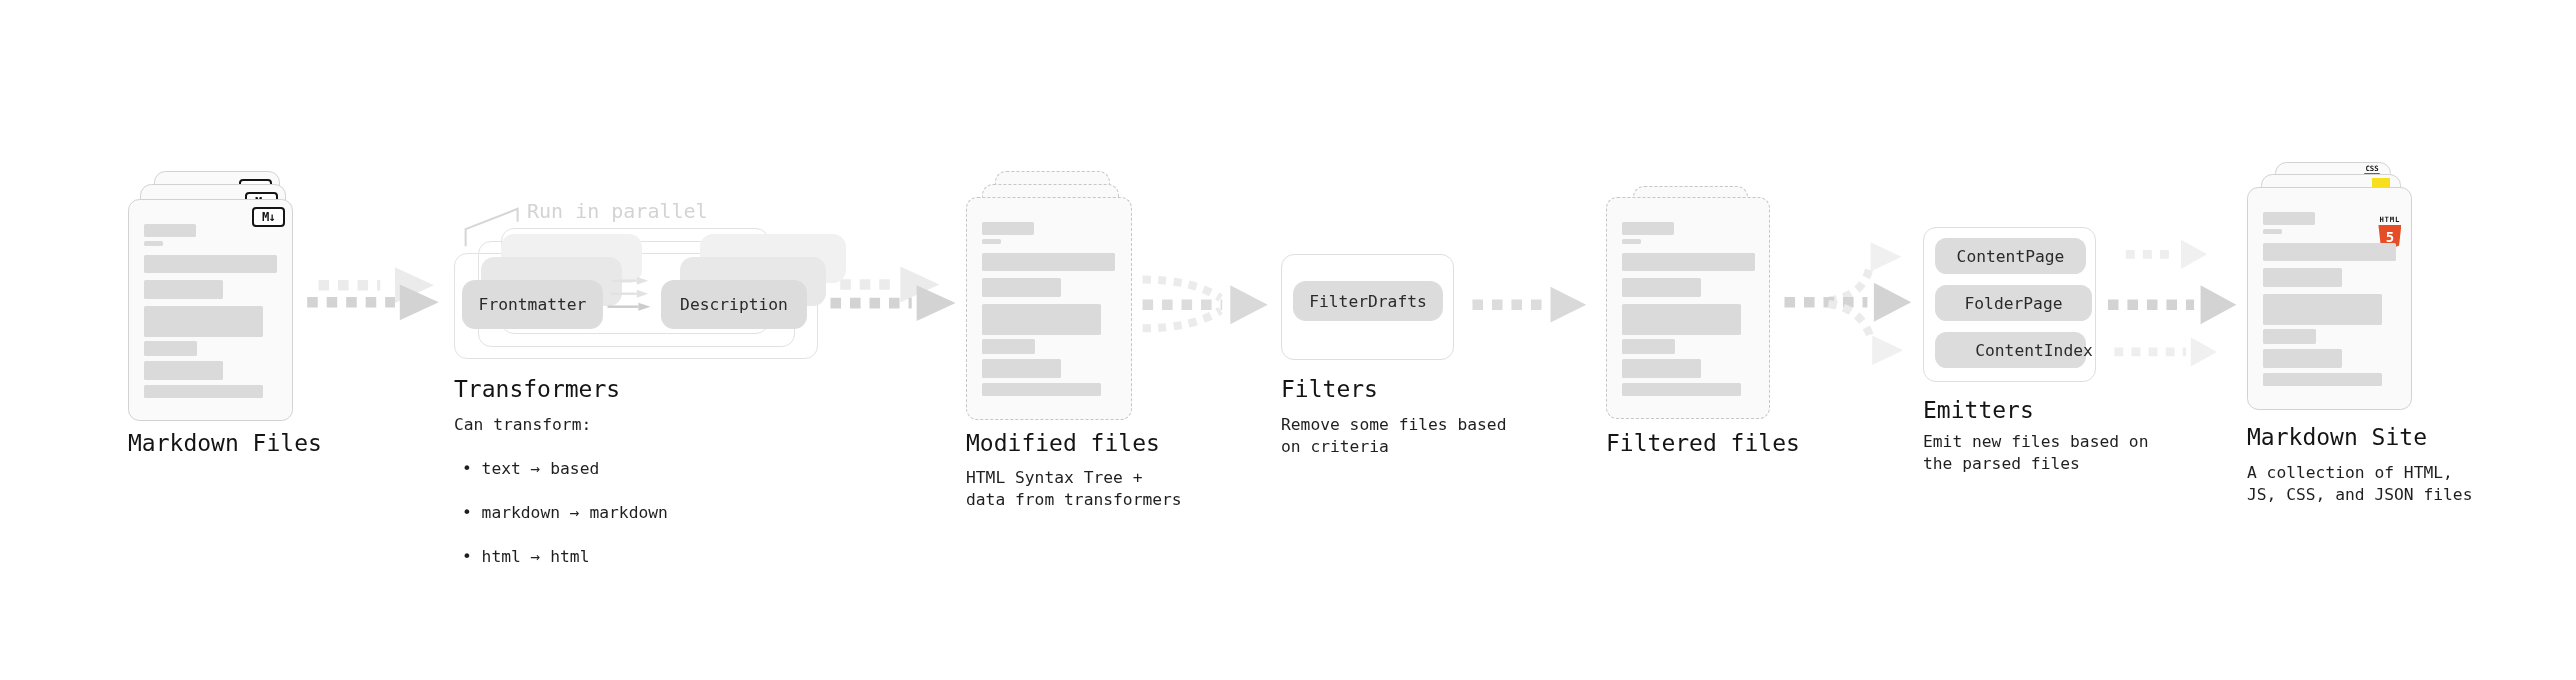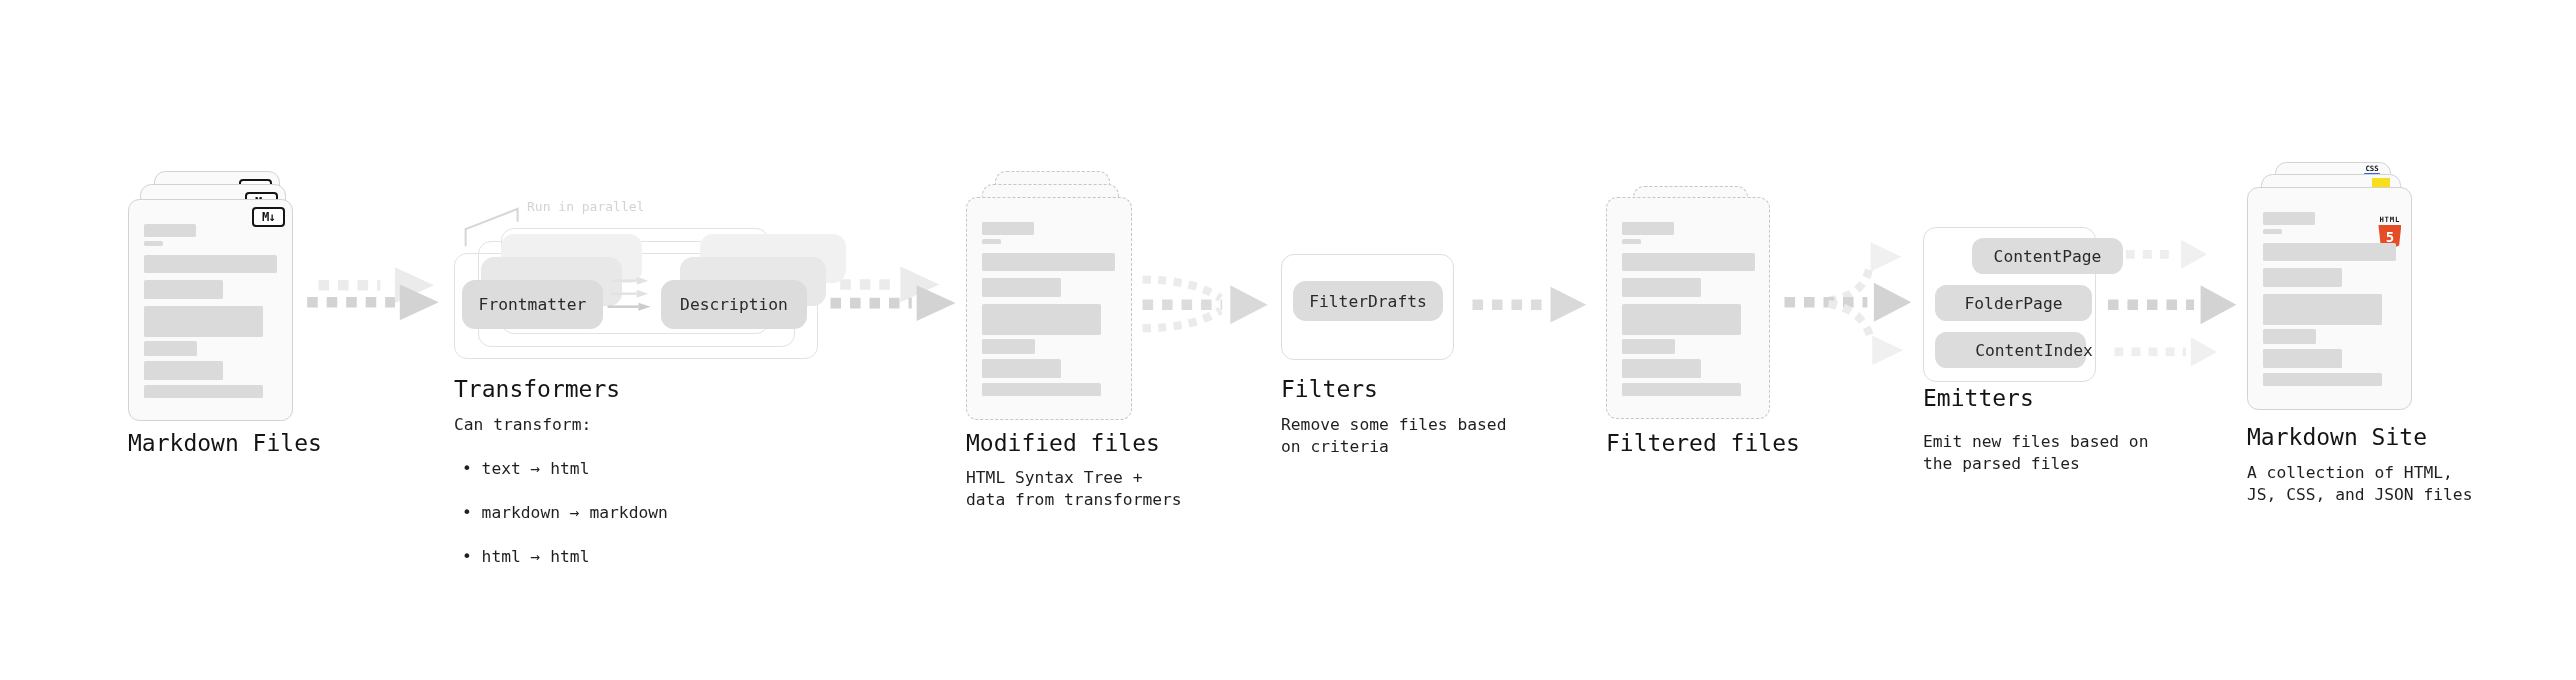--- a/index.html
+++ b/index.html
@@ -40,21 +40,21 @@
   .box{position:absolute;border:1.6px solid #dedede;border-radius:13px;background:#ffffff;box-sizing:border-box;}
   .pill{position:absolute;background:#dcdcdc;border-radius:13px;display:flex;align-items:center;justify-content:center;
     font-size:16.3px;color:#2a2a2a;box-sizing:border-box;}
   .pill.ghost1{background:#e8e8e8;}
   .pill.ghost2{background:#f1f1f1;}
   .pill.small{border-radius:11.4px;}
   
   .title{position:absolute;font-size:23px;line-height:28px;color:#141414;white-space:nowrap;}
   .body-text{position:absolute;font-size:16.3px;line-height:22px;color:#1f1f1f;white-space:pre-line;}
   .bullets span{display:block;}
-  .note{position:absolute;font-size:13px;color:#d3d3d3;white-space:nowrap;}
+  .note{position:absolute;font-size:20px;color:#d3d3d3;white-space:nowrap;}
   
   .dashD{stroke:#d3d3d3;stroke-width:13;stroke-dasharray:13 11;fill:none;}
   .dashG{stroke:#ebebeb;stroke-width:13;stroke-dasharray:13 11;fill:none;}
   .dashC{stroke:#ebebeb;stroke-width:10;stroke-dasharray:10 9;fill:none;}
   .dashM{stroke:#dcdcdc;stroke-width:13;stroke-dasharray:13 11;fill:none;}
   .dashF{stroke:#eeeeee;stroke-width:11;stroke-dasharray:11 10;fill:none;}
   .headD{fill:#d3d3d3;}
   .headG{fill:#ebebeb;}
   .headM{fill:#d9d9d9;}
   .headF{fill:#f0f0f0;}
@@ -146,21 +146,21 @@
         <polygon class="mini2h" points="46,40 61,45 46,50"></polygon>
     </svg>
 
     <div class="pill" style="left:462px;top:280px;width:141px;height:49px;">Frontmatter</div>
     <div class="pill" style="left:661px;top:280px;width:146px;height:49px;">Description</div>
 
     <div class="note" style="left:527px;top:199px;">Run in parallel</div>
     <div class="title" style="left:454px;top:375px;">Transformers</div>
     <div class="body-text" style="left:454px;top:414px;">Can transform:</div>
     <div class="body-text bullets" style="left:462px;top:436px;">
-      <span>• text → html</span>
+      <span>• text → based</span>
       <span>• markdown → markdown</span>
       <span>• html → html</span>
     </div>
   </div>
 
   <div>
     <div class="file-card dashed" style="left:995px;top:171px;width:115px;height:89px;"></div>
     <div class="file-card dashed" style="left:982px;top:184px;width:137px;height:89px;"></div>
     <div class="file-card dashed" style="left:966px;top:197px;width:166px;height:223px;">
       <div class="bar b1"></div>
@@ -195,24 +195,24 @@
       <div class="bar b5"></div>
       <div class="bar b6"></div>
       <div class="bar b7"></div>
       <div class="bar b8"></div>
     </div>
     <div class="title" style="left:1606px;top:429px;">Filtered files</div>
   </div>
 
   <div>
     <div class="box" style="left:1923px;top:227px;width:173px;height:155px;"></div>
-    <div class="pill small" style="left:1935px;top:238px;width:151px;height:36px;margin-left:37px;">ContentPage</div>
+    <div class="pill small" style="left:1935px;top:238px;width:151px;height:36px;">ContentPage</div>
     <div class="pill small" style="left:1935px;top:285px;width:157px;height:36px;">FolderPage</div>
     <div class="pill small" style="left:1935px;top:332px;width:151px;height:36px;padding-left:47px;">ContentIndex</div>
-    <div class="title" style="left:1923px;top:384px;">Emitters</div>
+    <div class="title" style="left:1923px;top:396px;">Emitters</div>
     <div class="body-text" style="left:1923px;top:431px;">Emit new files based on
 the parsed files</div>
   </div>
 
   <div>
     <div class="file-card" style="left:2275px;top:162px;width:116px;height:89px;">
       <div class="cssb">
         <div class="t">CSS</div>
         <div class="u"></div>
       </div>

